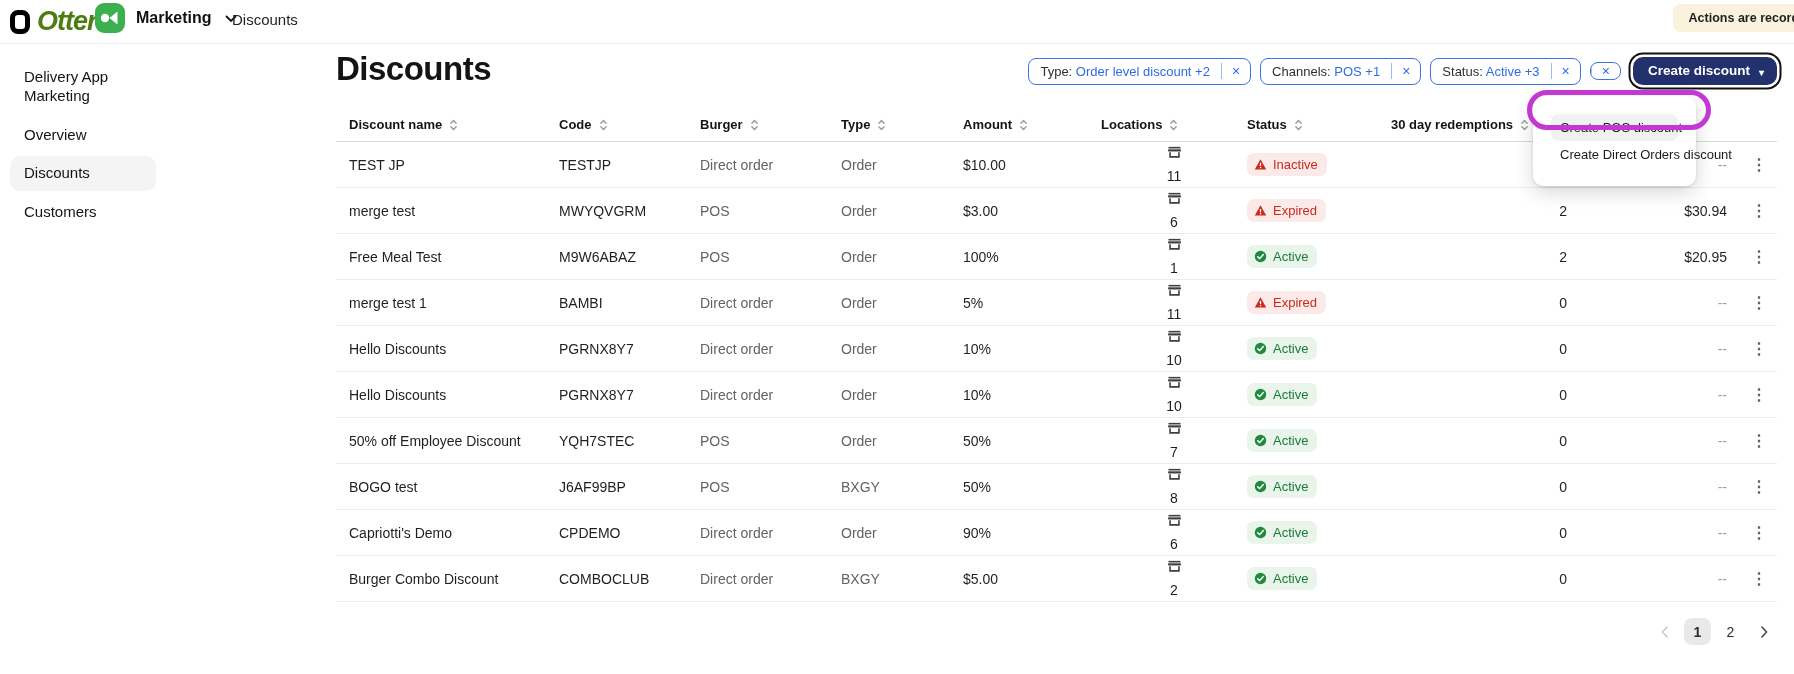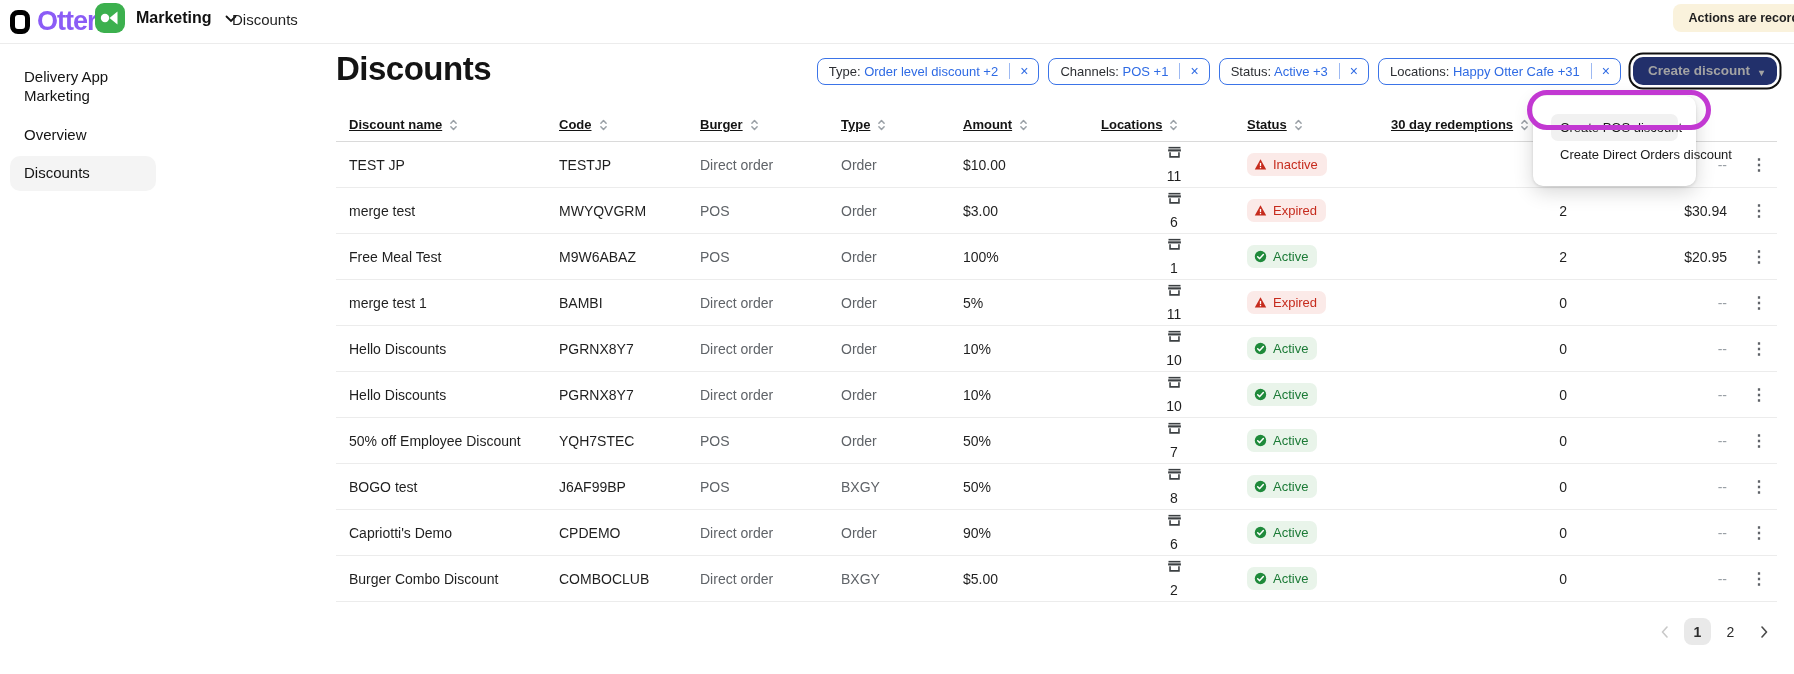--- a/index.html
+++ b/index.html
@@ -5,21 +5,21 @@
   * { margin:0; padding:0; box-sizing:border-box; }
   html,body { width:1794px; height:674px; overflow:hidden; background:#fff;
               font-family:"Liberation Sans", sans-serif; color:#1f1f1f; }
   .canvas { position:relative; width:1794px; height:674px; background:#fff; }
 
   
   .topbar { position:absolute; left:0; top:0; width:100%; height:44px; background:#fff;
             border-bottom:1px solid #ececec; }
   .logo { position:absolute; left:10px; top:6px; display:flex; align-items:center; gap:7px; cursor:pointer; }
   .logo-ring { width:20px; height:24px; border:5px solid #000; border-radius:8px; }
-  .logo-word { font-size:27px; font-weight:700; letter-spacing:-1px; color:#8b5cf6; }
+  .logo-word { font-size:27px; font-weight:700; letter-spacing:-1px; color:#4d7c0f;font-style:italic; }
   .app-switch { position:absolute; left:95px; top:3px; display:flex; align-items:center; gap:11px; cursor:pointer; }
   .app-icon { width:30px; height:30px; border-radius:9px; background:#3cb04e; position:relative; }
   .app-name { font-size:16px; font-weight:700; color:#111; }
   .chev { margin-left:2px; }
   .nav-discounts { position:absolute; left:232px; top:11px; font-size:15px; color:#1f1f1f; cursor:pointer; }
   .rec-badge { position:absolute; right:-28px; top:4px; background:#faf2dc; border-radius:8px;
                padding:7px 16px; font-size:12.5px; font-weight:600; color:#1f1f1f; white-space:nowrap; }
 
   
   .sidebar { position:absolute; left:0; top:44px; width:290px; bottom:0; background:#fff; padding:16px 10px 0 10px; }
@@ -31,39 +31,39 @@
   .page-title { position:absolute; left:336px; top:50px; font-size:33px; font-weight:700; color:#141414; letter-spacing:-0.5px; }
   .filter-row { position:absolute; left:640px; top:57px; right:17px; display:flex; justify-content:flex-end;
                 align-items:center; gap:9px; }
   .chip { display:flex; align-items:center; border:1px solid #3b74e8; border-radius:8px; background:#fff;
           font-size:13px; overflow:hidden; cursor:pointer; }
   .chip-text { padding:5px 11px; white-space:nowrap; }
   .chip-label { color:#2d2f33; }
   .chip-value { color:#2f6be4; font-weight:400; }
   .chip-x { border-left:1px solid #9db9f2; color:#2f6be4; font-size:14px; display:flex; align-items:center;
             padding:0 10px; cursor:pointer; }
-  .create-btn { background:#22306b; color:#a3a3a3; font-size:13.5px; font-weight:600; border:none; cursor:pointer;
+  .create-btn { background:#22306b; color:#ffffff; font-size:13.5px; font-weight:600; border:none; cursor:pointer;
                 border-radius:10px; padding:6px 13px 7px 15px; display:flex; align-items:flex-end; gap:9px;
                 box-shadow:0 0 0 2.5px #fff, 0 0 0 4.5px #101010; margin-left:3px; }
   .create-caret { font-size:10px; line-height:1; }
 
   
   .menu { position:absolute; left:1533px; top:96px; width:163px; background:#fff; border-radius:10px; z-index:30;
           box-shadow:0 1px 3px rgba(0,0,0,.12), 0 6px 20px rgba(0,0,0,.16); padding:18px; }
   .menu-item { font-size:13px; color:#1b1b1b; padding:6px 9px; border-radius:7px; white-space:nowrap; cursor:pointer; position:relative; }
   .menu-item.hovered { background:#f1f1f1; }
   .annot-ellipse { position:absolute; left:-6px; top:-6px; width:184px; height:40px; border:5px solid #c238d2;
                    border-radius:24px; pointer-events:none; z-index:31; }
 
   
   .table { position:absolute; left:336px; top:108px; width:1441px; }
   .tgrid { display:grid; grid-template-columns:223px 141px 141px 122px 138px 146px 144px 190px 160px 36px;
            align-items:center; }
   .thead { height:34px; border-bottom:1px solid #dadada; }
-  .th { font-size:13px; font-weight:700; color:#141414; display:flex; align-items:center; gap:7px; cursor:pointer;text-decoration:underline; }
+  .th { font-size:13px; font-weight:700; color:#141414; display:flex; align-items:center; gap:7px; cursor:pointer; }
   .th.first { padding-left:13px; }
   .trow { height:46px; border-bottom:1px solid #ececec; font-size:14px; }
   .cell { white-space:nowrap; overflow:hidden; }
   .cell.first { padding-left:13px; }
   .muted-col { color:#5f6368; }
   .num-right { text-align:right; padding-right:14px; }
   .loc-cell { display:flex; align-items:center; gap:8px;flex-direction:column; }
   .badge { display:inline-flex; align-items:center; gap:6px; font-size:13px; border-radius:7px; padding:4px 9px 4px 7px;justify-content:center; }
   .badge.error { background:#fbeae8; color:#c62b1d; }
   .badge.ok { background:#e9f4ea; color:#1b7a36; }
@@ -107,20 +107,21 @@
   </div>
 
   <div class="sidebar">
 
       <div class="side-item normal">Delivery App Marketing</div>
 
       <div class="side-item normal">Overview</div>
 
       <div class="side-item active">Discounts</div>
 
+      <div class="side-item normal">Customers</div>
 
   </div>
 
   <div class="page-title">Discounts</div>
 
   <div class="filter-row">
 
       <div class="chip">
         <span class="chip-text">
           <span class="chip-label">Type:</span>
@@ -139,24 +140,20 @@
 
       <div class="chip">
         <span class="chip-text">
           <span class="chip-label">Status:</span>
           <span class="chip-value">Active +3</span>
         </span>
         <span class="chip-x">×</span>
       </div>
 
       <div class="chip">
-        <span class="chip-text">
-          <span class="chip-label">Locations:</span>
-          <span class="chip-value">Happy Otter Cafe +31</span>
-        </span>
         <span class="chip-x">×</span>
       </div>
 
     <button class="create-btn">
       <span>Create discount</span>
       <span class="create-caret">▾</span>
     </button>
   </div>
 
   <div class="menu">

